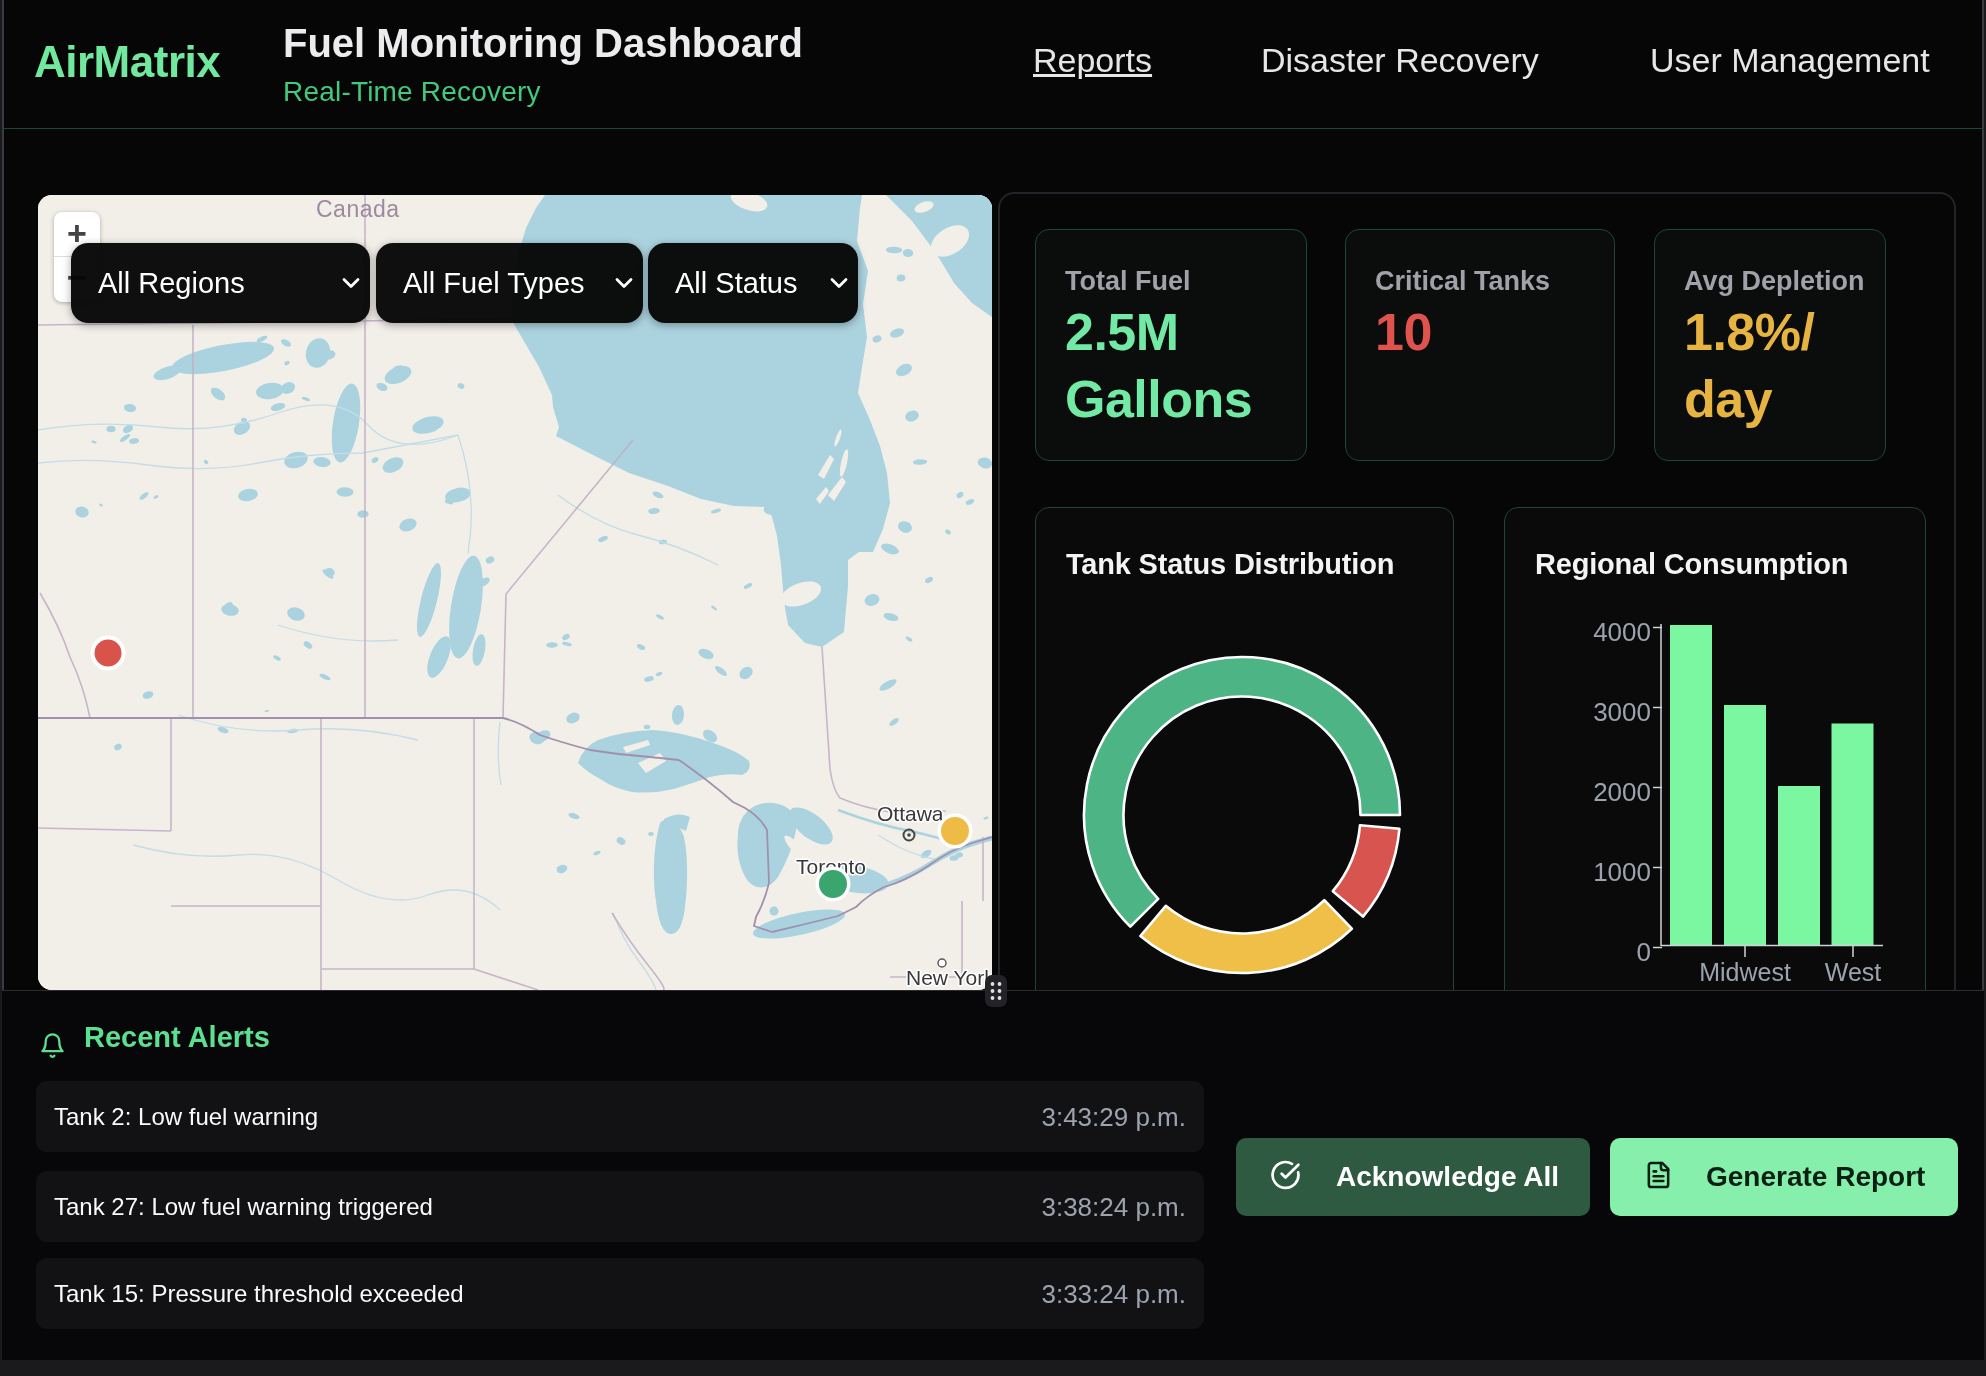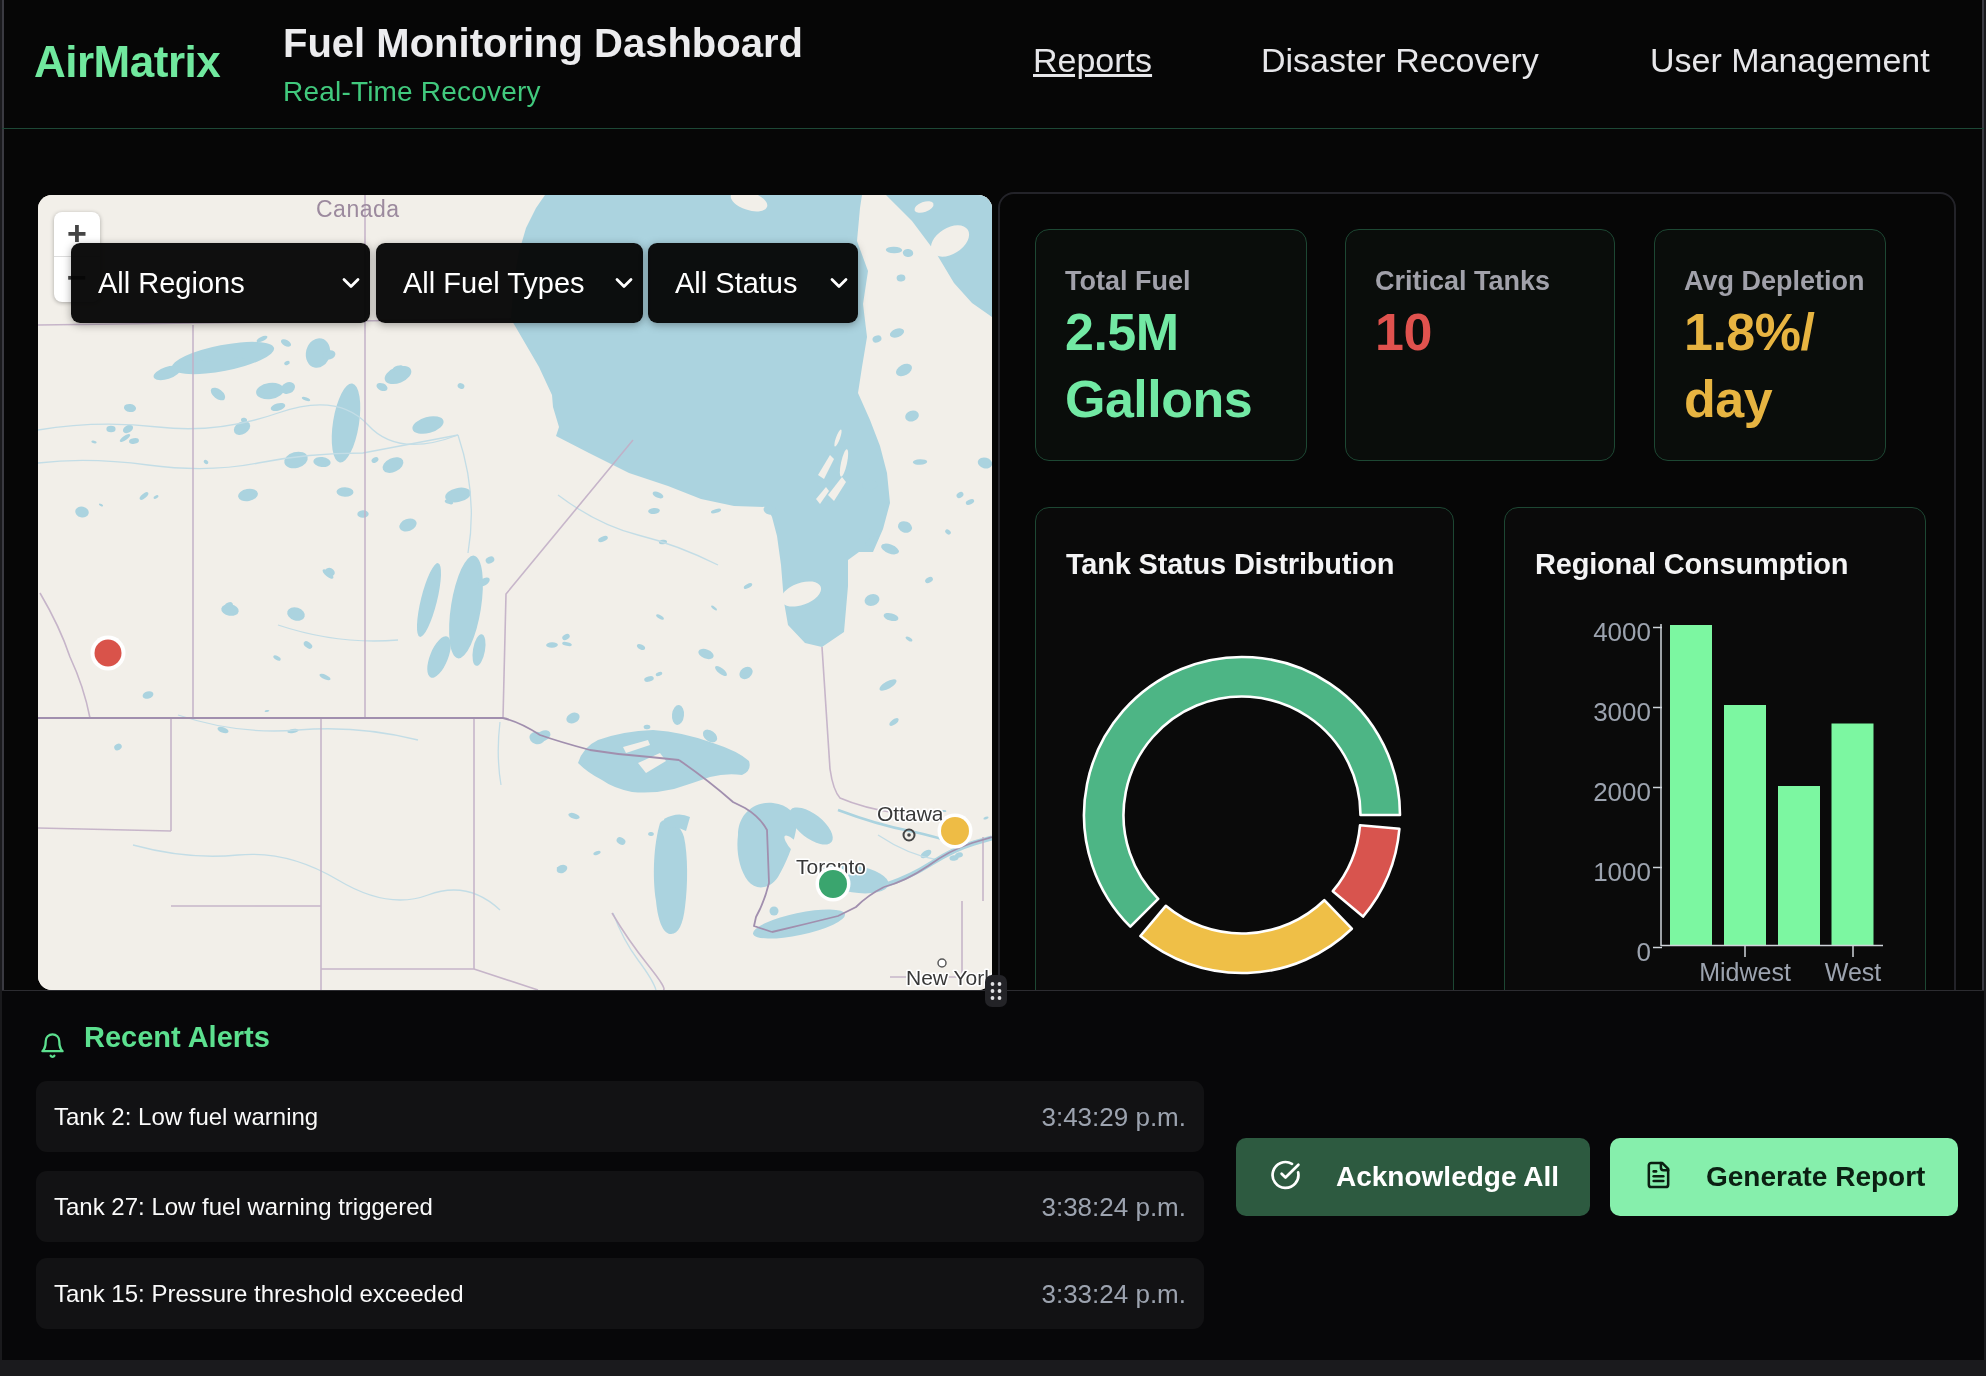--- a/index.html
+++ b/index.html
@@ -13,21 +13,21 @@
   .subtitle { left:283px; top:76px; font-size:28px; color:#41c97d; letter-spacing:0.2px; }
   .nav { top:41px; font-size:34px; color:#e6e6e9; }
   .hdrline { left:2px; top:128px; width:1982px; height:1px; background:#1d4836; }
   .map { left:38px; top:195px; width:954px; height:795px; border-radius:14px; overflow:hidden; background:#f2efe9; }
   .zoomctl { position:absolute; left:16px; top:17px; width:46px; height:90px; background:#fff; border-radius:8px;
              box-shadow:0 1px 4px rgba(0,0,0,0.3); }
   .zoomctl .plus { position:absolute; left:0; top:0; width:46px; height:45px; color:#444; font-size:34px; font-weight:bold;
                    text-align:center; line-height:42px; border-bottom:1px solid #ddd; }
   .zoomctl .minus { position:absolute; left:0; top:45px; width:46px; height:45px; color:#444; font-size:34px; font-weight:bold;
                     text-align:center; line-height:40px; }
-  .dd { position:absolute; top:48px; height:80px; background:rgba(5,5,5,0.96); border-radius:9px; color:#fff;
+  .dd { position:absolute; top:48px; height:80px; background:rgba(5,5,5,0.96); border-radius:17px; color:#fff;
         font-size:29px; font-weight:500; box-shadow:0 2px 8px rgba(0,0,0,0.35); }
   .dd span.lbl { position:absolute; left:27px; top:50%; transform:translateY(-50%); white-space:nowrap; }
   .dd svg.chv { position:absolute; right:10px; top:50%; transform:translateY(-50%); }
   .grip { left:985px; top:975px; width:22px; height:32px; background:#232327; border-radius:7px; z-index:30; }
   .panel { left:998px; top:192px; width:958px; height:840px; background:#060606; border:2px solid #232329; border-radius:16px; }
   .scard { position:absolute; top:35px; height:232px; background:#0a0d0b; border:1.5px solid #1d4733; border-radius:14px; }
   .scard .lab { position:absolute; left:29px; top:36px; font-size:27px; font-weight:600; color:#a1a1aa; }
   .scard .val { position:absolute; left:29px; top:69px; font-size:52px; font-weight:bold; line-height:67px; letter-spacing:-0.5px; }
   .ccard { position:absolute; top:313px; height:530px; background:#0a0a0a; border:1.5px solid #1d4733; border-radius:14px; }
   .ccard .ctitle { position:absolute; left:30px; top:40px; font-size:29px; font-weight:bold; color:#f4f4f5; letter-spacing:-0.2px; }

